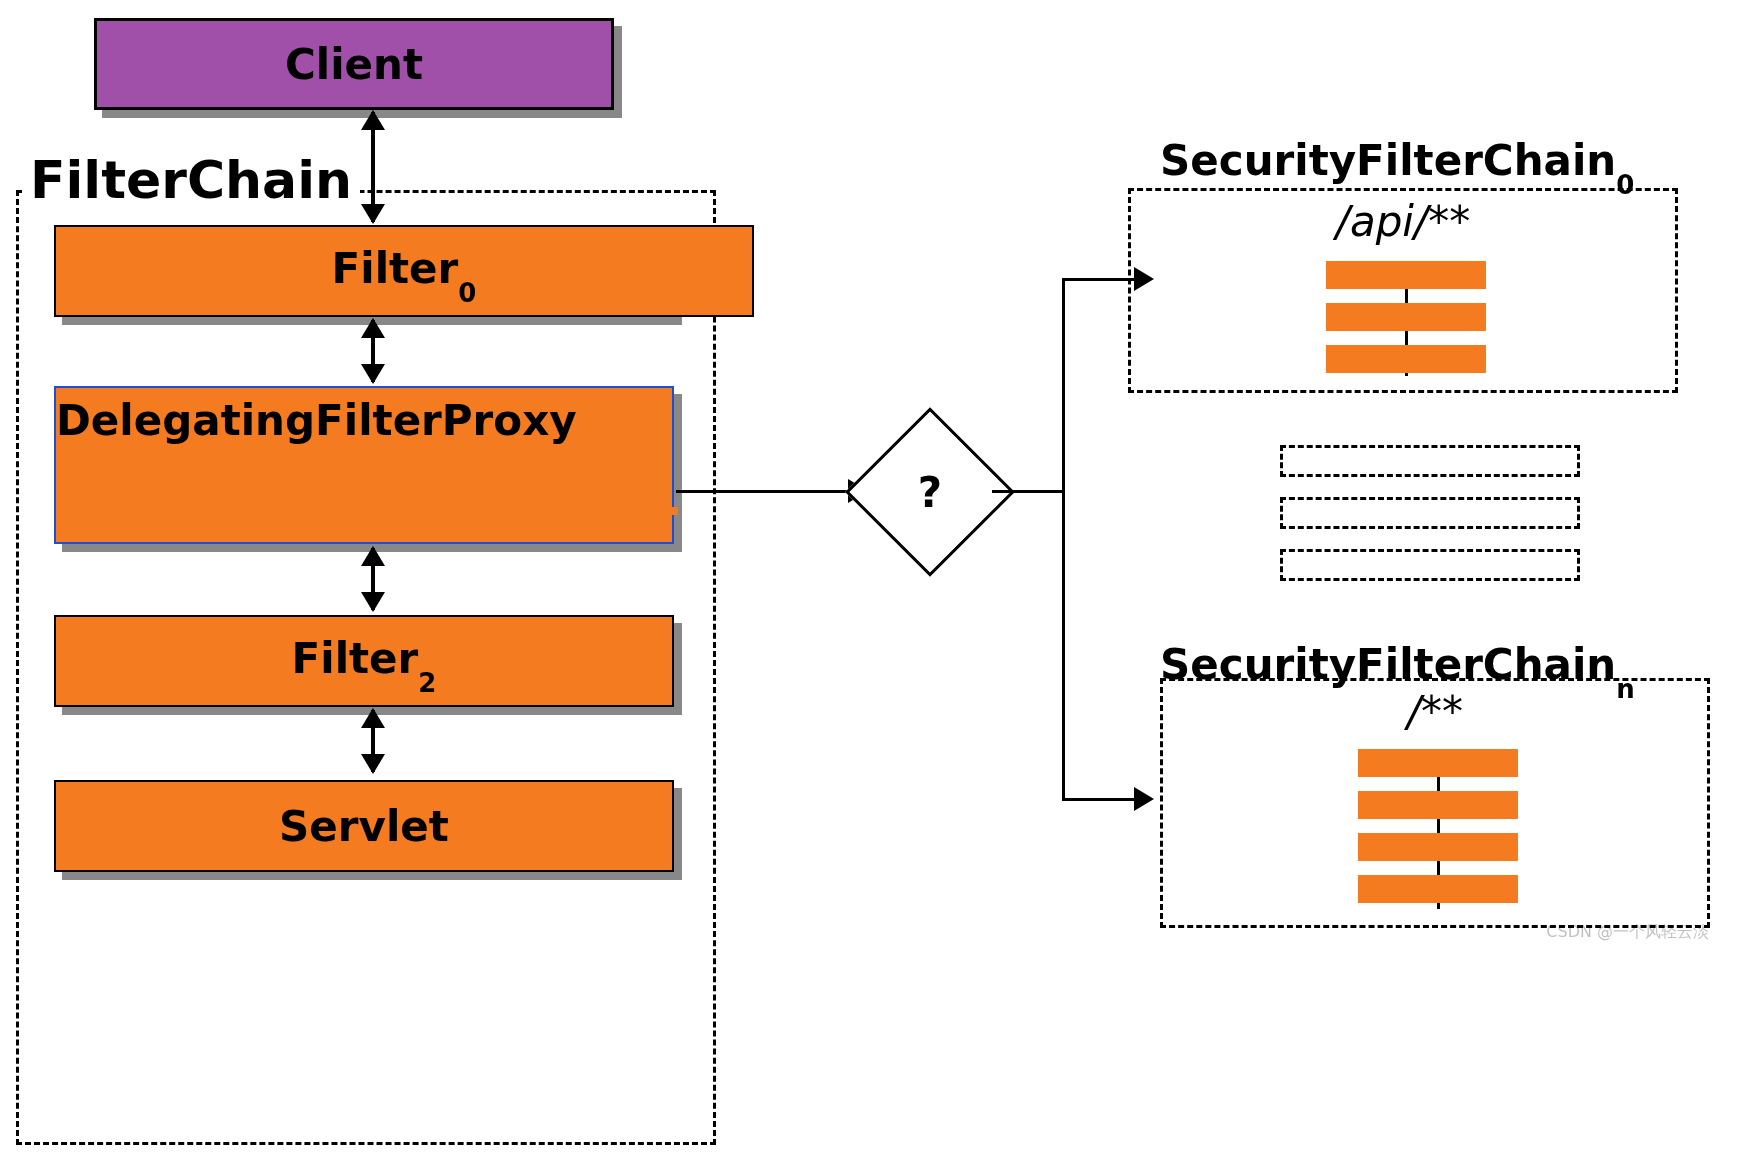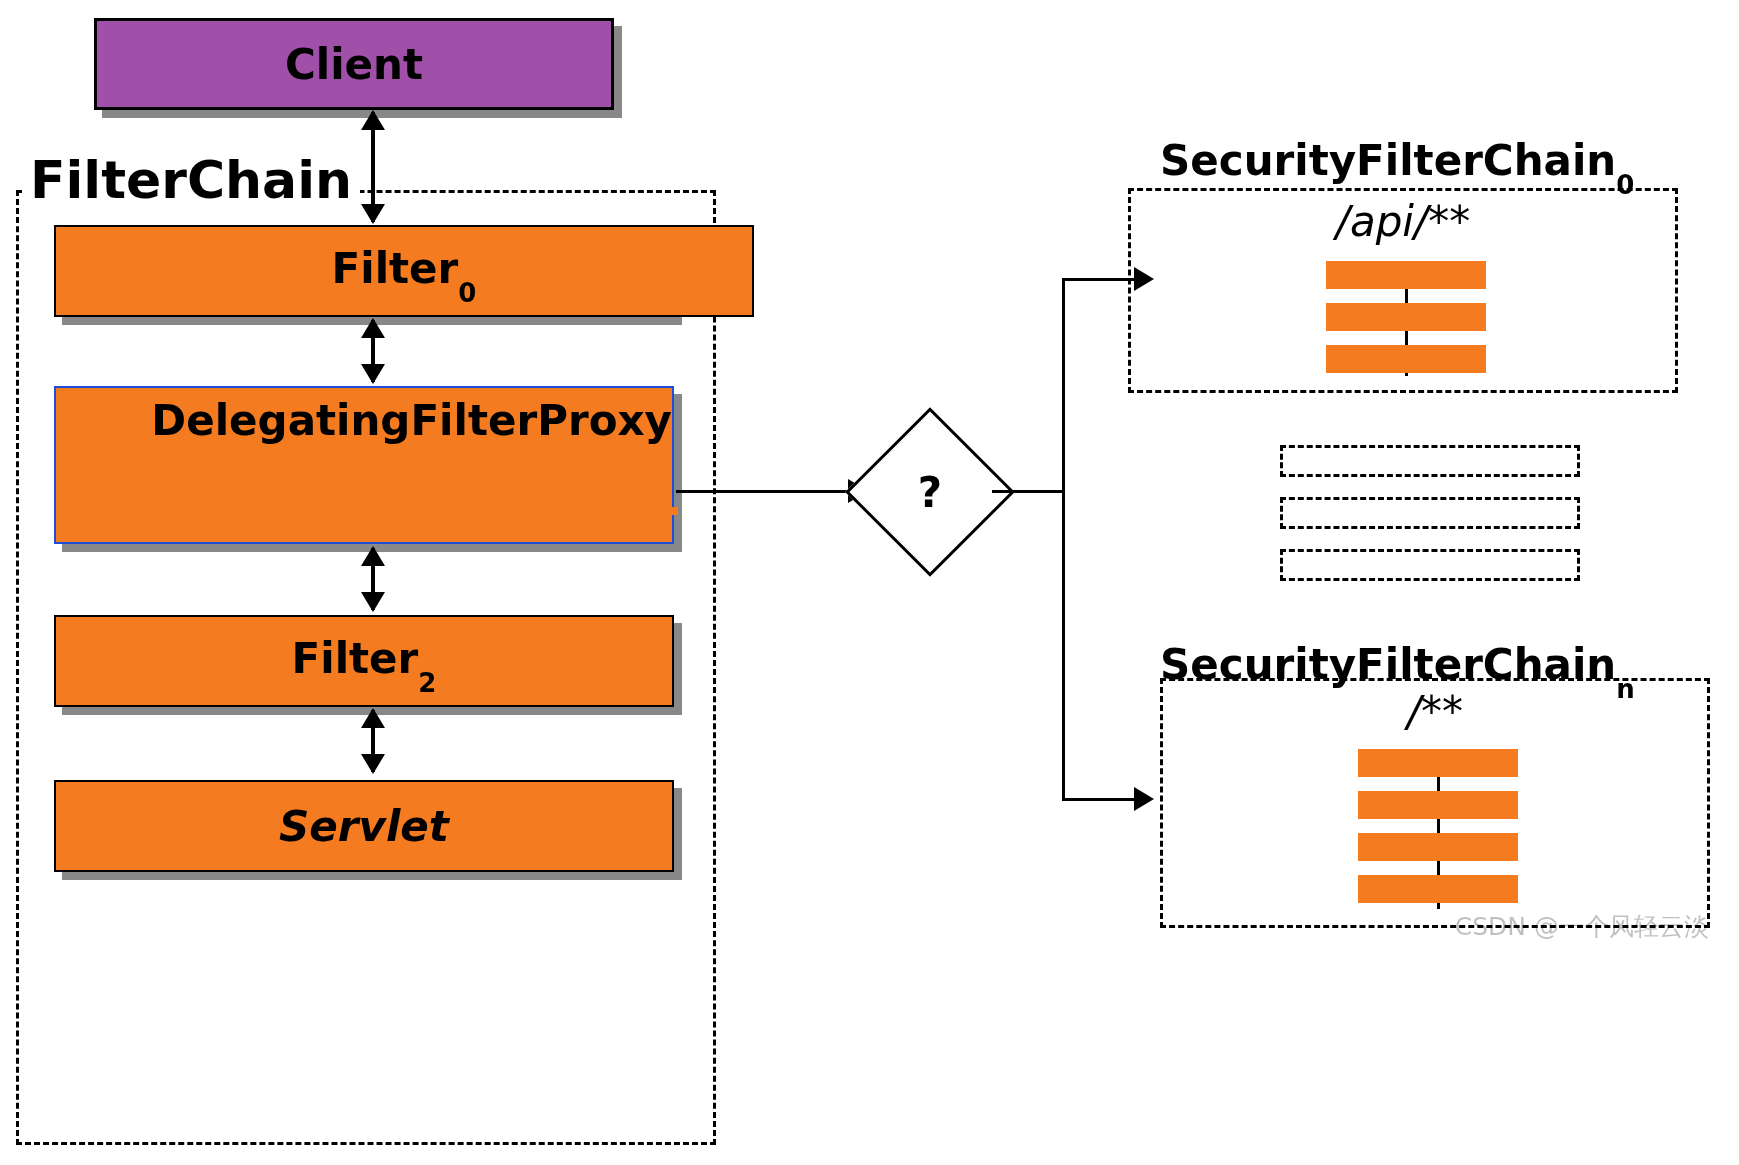--- a/index.html
+++ b/index.html
@@ -34,21 +34,21 @@
   .dashed-title {
     position: absolute;
     background: #fff;
     padding: 0 8px;
     font-size: 52px;
     font-weight: bold;
   }
   .label {
     font-size: 42px;
     font-weight: bold;
-    text-align: right;
+    text-align: left;
   }
   .sub {
     font-size: 26px;
     vertical-align: sub;
     display: inline-block;
     transform: translateY(10px);
     font-weight: bold;
   }
   .italic {
     font-style: italic;
@@ -139,21 +139,21 @@
   }
   .vline {
     position: absolute;
     width: 3px;
     background: #000;
   }
 
   .watermark {
     position: absolute;
     color: rgba(0,0,0,0.25);
-    font-size: 25px;
+    font-size: 16px;
   }
 </style>
 </head>
 <body>
 
 <div class="abs box-shadow" style="left:102px; top:26px; width:520px; height:92px;"></div>
 <div class="abs purple-box" style="left:94px; top:18px; width:520px; height:92px; display:flex; align-items:center; justify-content:center;">
   <span class="label">Client</span>
 </div>
 
@@ -190,21 +190,21 @@
 <div class="varrow" style="left:371px; top:548px; height:62px;"></div>
 
 <div class="abs box-shadow" style="left:62px; top:623px; width:620px; height:92px;"></div>
 <div class="abs shadow-box" style="left:54px; top:615px; width:620px; height:92px; display:flex; align-items:center; justify-content:center;">
   <span class="label"><span>Filter</span><span class="sub">2</span></span>
 </div>
 
 <div class="varrow" style="left:371px; top:710px; height:62px;"></div>
 
 <div class="abs box-shadow" style="left:62px; top:788px; width:620px; height:92px;"></div>
-<div class="abs shadow-box" style="left:54px; top:780px; width:620px; height:92px; display:flex; align-items:center; justify-content:center;font-style:italic;">
+<div class="abs shadow-box" style="left:54px; top:780px; width:620px; height:92px; display:flex; align-items:center; justify-content:center;">
   <span class="label">Servlet</span>
 </div>
 
 <div class="hline" style="left:676px; top:490px; width:175px;"></div>
 <div class="arrow-right-head" style="left:848px; top:479px;"></div>
 
 <div class="diamond-wrap" style="left:870px; top:432px;">
   <div class="diamond"></div>
   <div class="diamond-q">?</div>
 </div>

